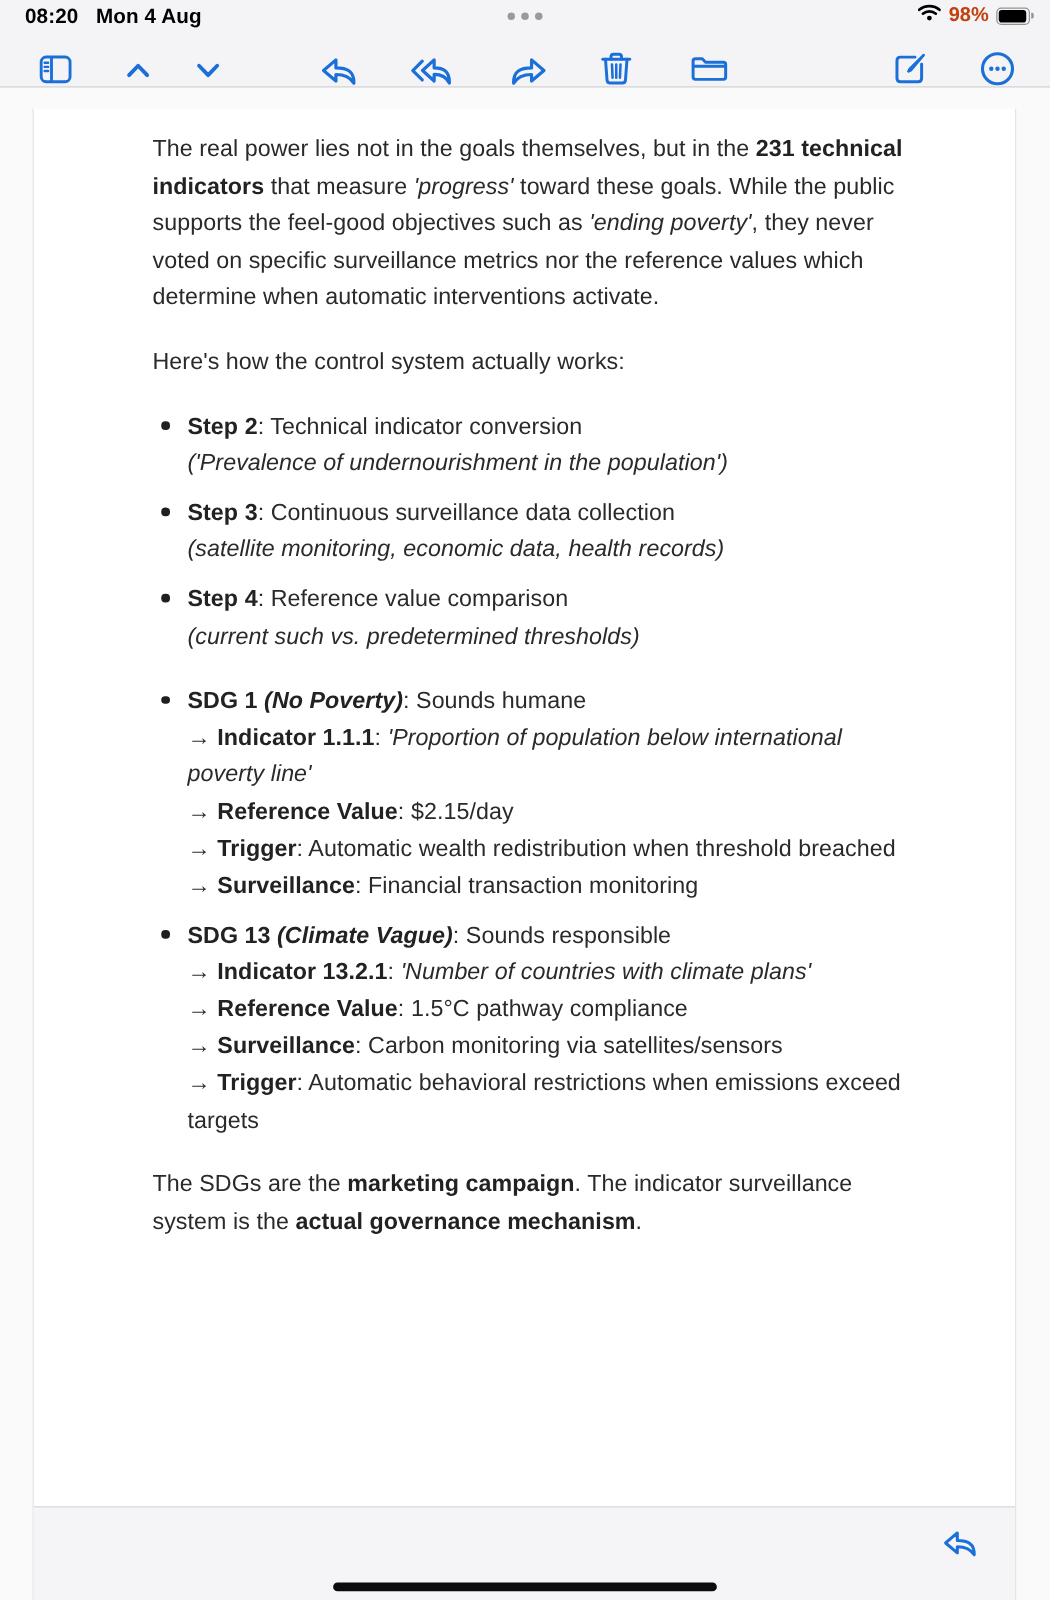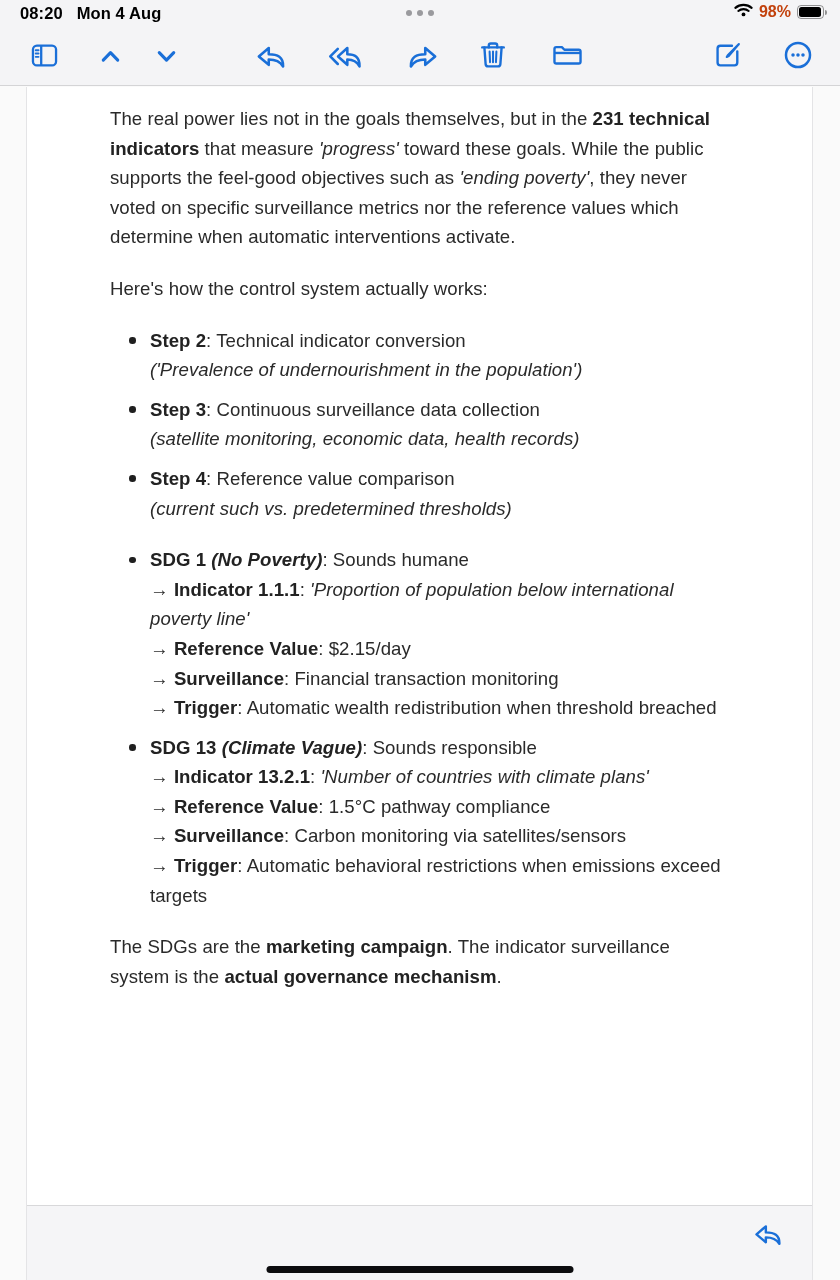--- a/index.html
+++ b/index.html
@@ -6,21 +6,21 @@
   html,body { margin:0; padding:0; }
   body {
     width:840px; height:1280px; position:relative; overflow:hidden;
     background:#fafafa;
     font-family:"Liberation Sans", sans-serif;
     -webkit-font-smoothing:antialiased;
   }
 
   
   .header {
-    position:absolute; top:0; left:0; width:840px; height:86px;
+    position:absolute; top:0; left:0; width:840px; height:70px;
     background:#f4f4f6; border-bottom:1px solid #d4d4d6; z-index:5;
   }
   .status-left {
     position:absolute; top:4px; left:20px;
     font-size:16.5px; font-weight:700; color:#000; letter-spacing:0.1px;
     display:flex; gap:14px;
   }
   .mt-dots {
     position:absolute; top:10px; left:50%; transform:translateX(-50%);
     display:flex; gap:5px;
@@ -56,21 +56,21 @@
   .card {
     position:absolute; top:87px; bottom:0; left:26px; width:787px;
     background:#ffffff;
     border-left:1px solid #e4e4e6; border-right:1px solid #e4e4e6;
   }
   .message-body {
     position:absolute; top:0; left:0; right:0; bottom:75px;
     padding:17px 82px 0 83px; overflow:hidden;
     font-size:18.6px; line-height:29.6px; color:#2a2a2a; letter-spacing:0.05px;
   }
-  .message-body p { margin:0 0 22px 0; }
+  .message-body p { margin:0 0 22px 12px; }
   .message-body ul { list-style:none; margin:0 0 22px 0; padding:0 0 0 40px; }
   .message-body li { position:relative; margin:0 0 10px 0; }
   .message-body li:last-child { margin-bottom:0; }
   .message-body li::before {
     content:""; position:absolute; left:-21px; top:11.5px;
     width:6.5px; height:6.5px; border-radius:50%; background:#1f1f1f;
   }
   .b { font-weight:700; color:#222; }
   .i { font-style:italic; }
 
@@ -231,22 +231,22 @@
         <li>
           <div><span class="b">Step 4</span><span>: Reference value comparison</span></div>
           <div><span class="i">(current such vs. predetermined thresholds)</span></div>
         </li>
       </ul>
       <ul>
         <li>
           <div><span class="b">SDG 1 </span><span class="b i">(No Poverty)</span><span>: Sounds humane</span></div>
           <div><span>→ </span><span class="b">Indicator 1.1.1</span><span>: </span><span class="i">'Proportion of population below international poverty line'</span></div>
           <div><span>→ </span><span class="b">Reference Value</span><span>: $2.15/day</span></div>
+          <div><span>→ </span><span class="b">Trigger</span><span>: Automatic wealth redistribution when threshold breached</span></div>
           <div><span>→ </span><span class="b">Surveillance</span><span>: Financial transaction monitoring</span></div>
-          <div><span>→ </span><span class="b">Trigger</span><span>: Automatic wealth redistribution when threshold breached</span></div>
         </li>
         <li>
           <div><span class="b">SDG 13 </span><span class="b i">(Climate Vague)</span><span>: Sounds responsible</span></div>
           <div><span>→ </span><span class="b">Indicator 13.2.1</span><span>: </span><span class="i">'Number of countries with climate plans'</span></div>
           <div><span>→ </span><span class="b">Reference Value</span><span>: 1.5°C pathway compliance</span></div>
           <div><span>→ </span><span class="b">Surveillance</span><span>: Carbon monitoring via satellites/sensors</span></div>
           <div><span>→ </span><span class="b">Trigger</span><span>: Automatic behavioral restrictions when emissions exceed targets</span></div>
         </li>
       </ul>
       <p><span>The SDGs are the </span><span class="b">marketing campaign</span><span>. The indicator surveillance system is the </span><span class="b">actual governance mechanism</span><span>.</span></p>

